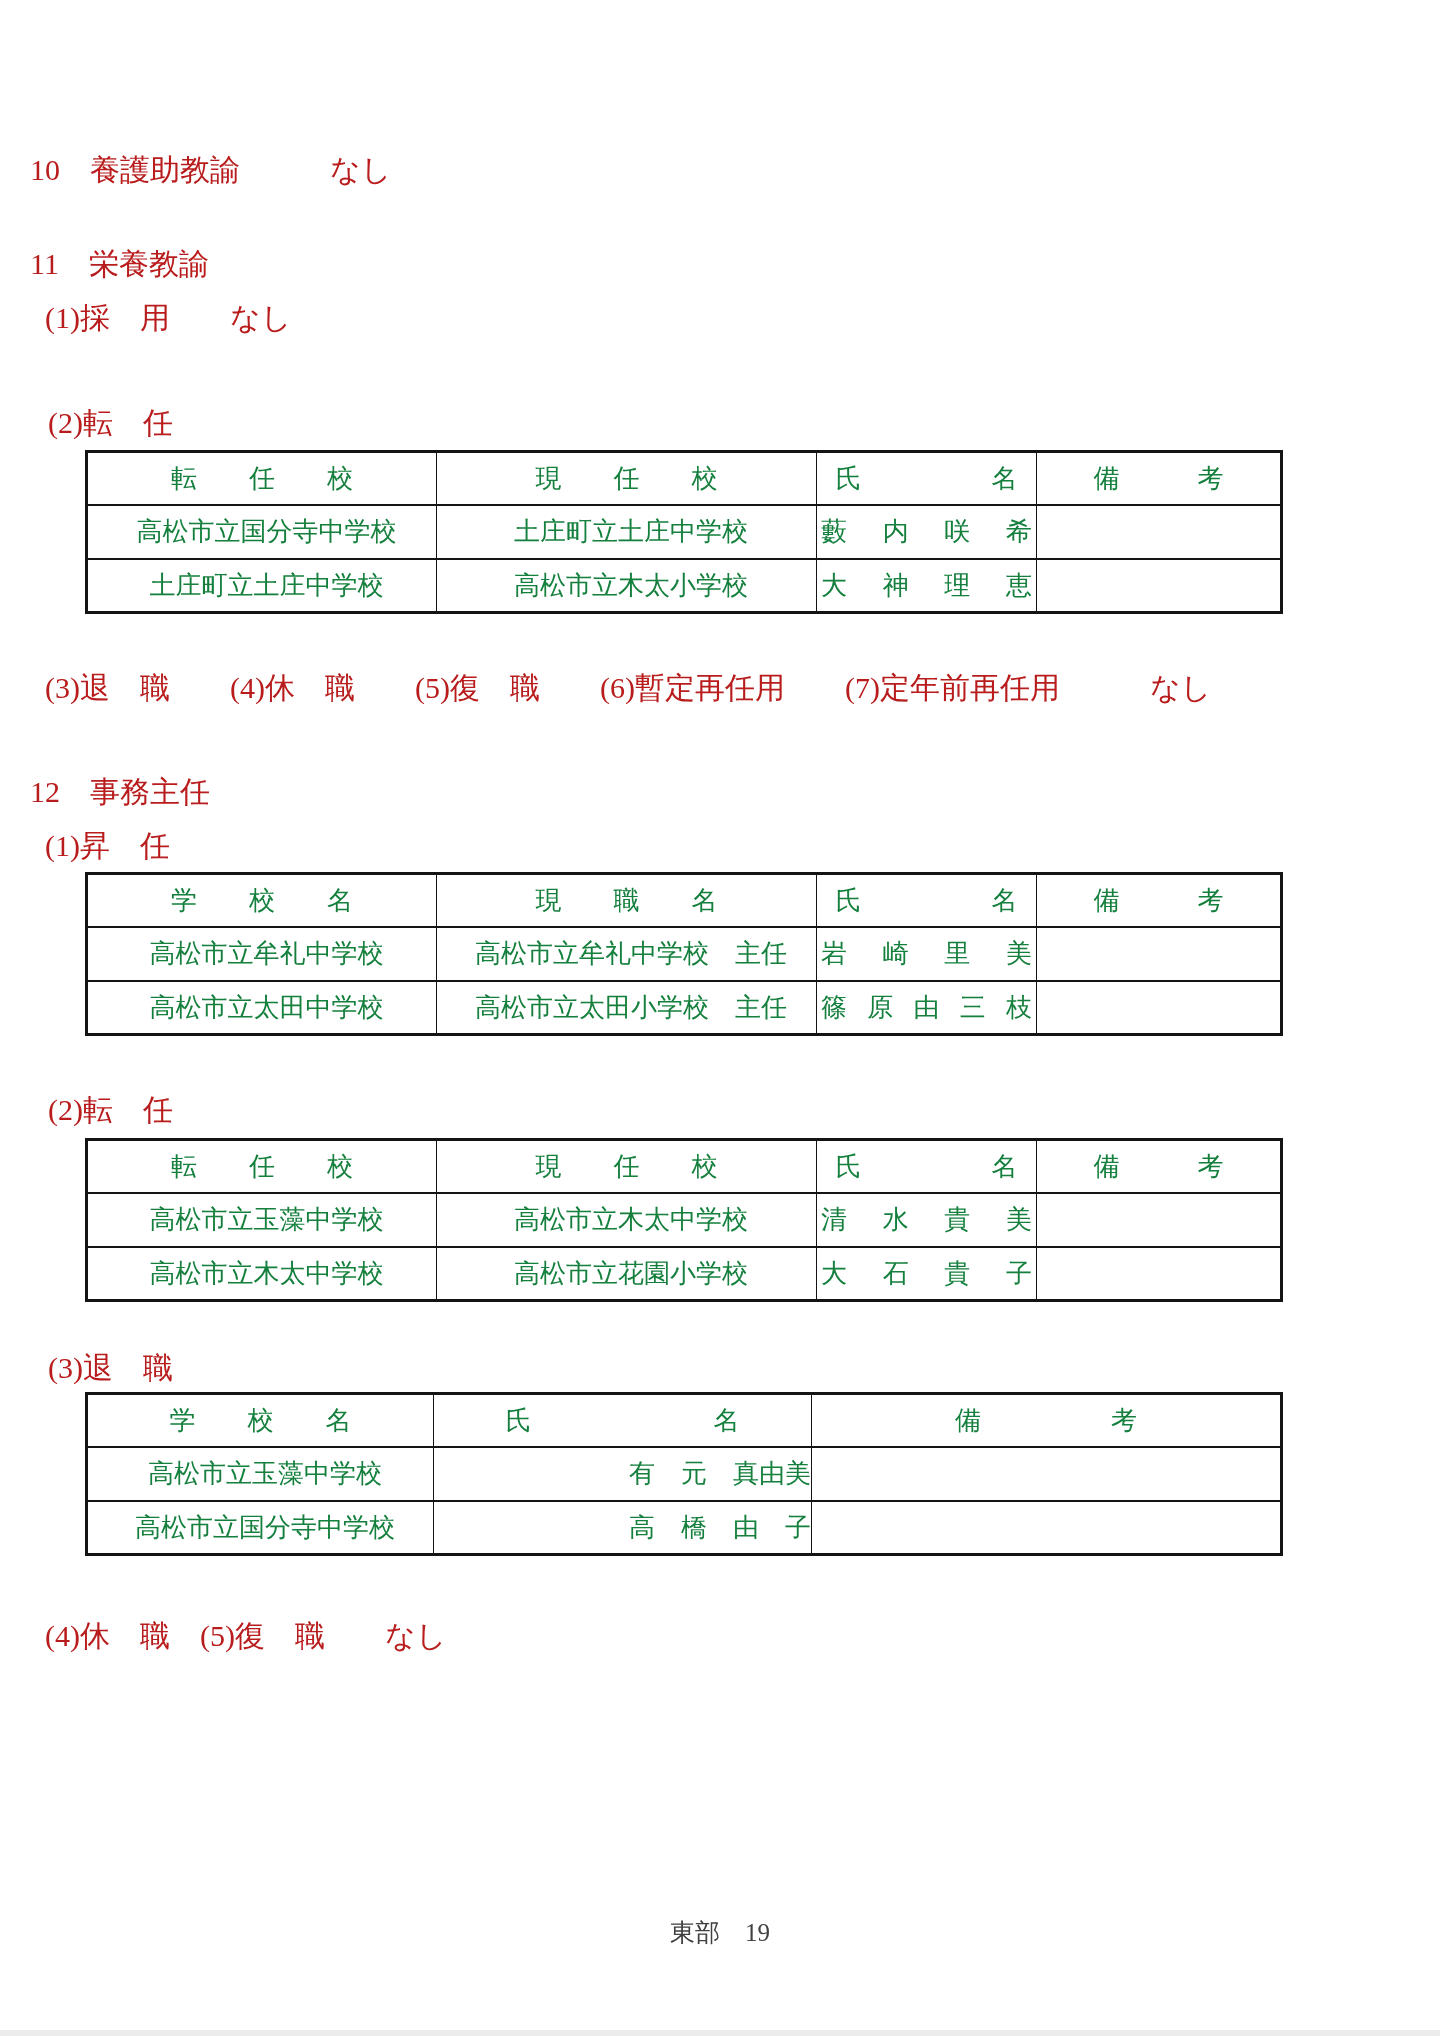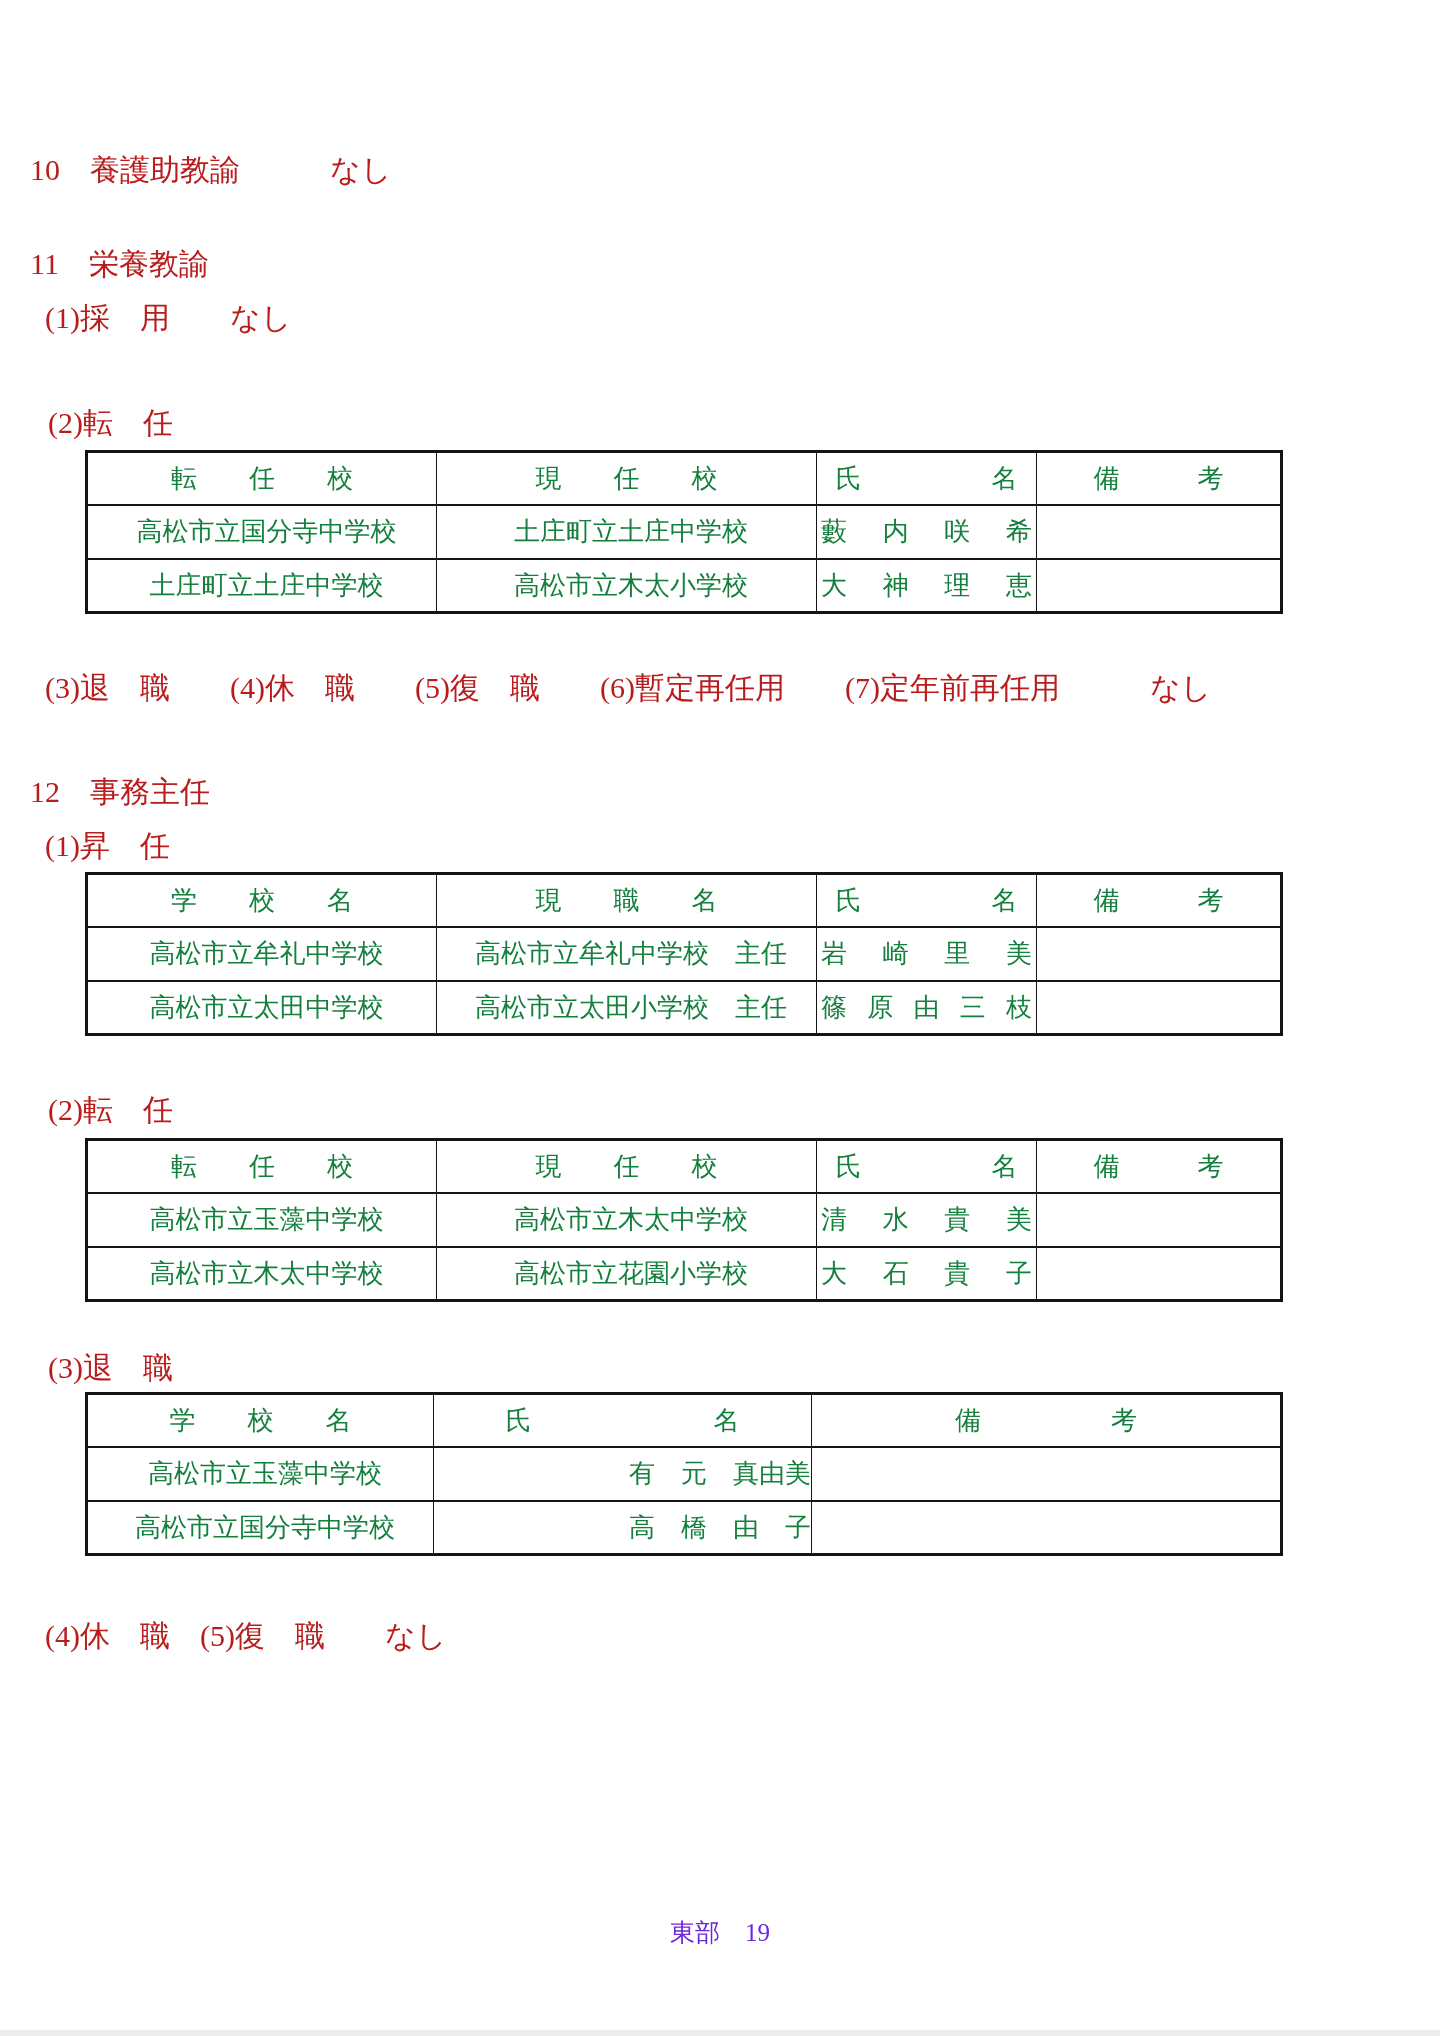--- a/index.html
+++ b/index.html
@@ -72,21 +72,21 @@
   td.remark-cell { }
 
   .footer {
     position: absolute;
     top: 1916px;
     left: 0;
     width: 100%;
     text-align: center;
     font-size: 25px;
     white-space: pre;
-    color: #6d28d9;
+    color: #404040;
   }
   .page-edge {
     position: absolute;
     bottom: 0;
     left: 0;
     width: 100%;
     height: 6px;
     background: #ececec;
   }
 </style>

